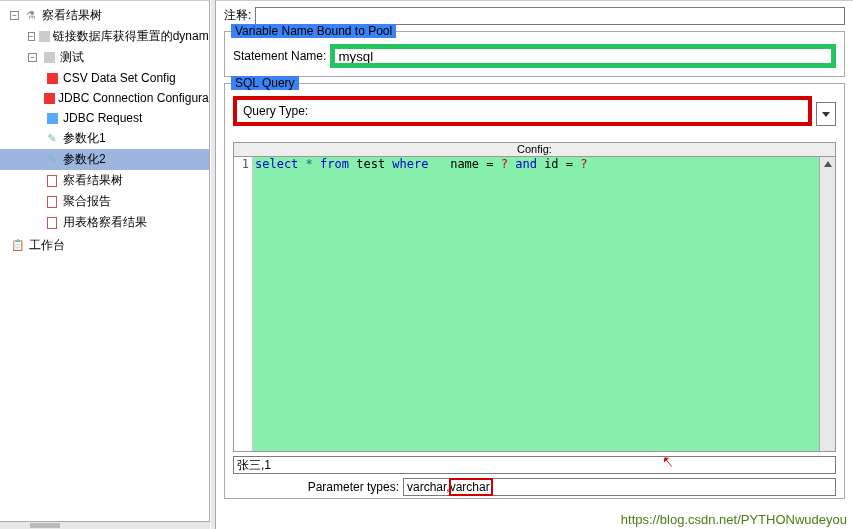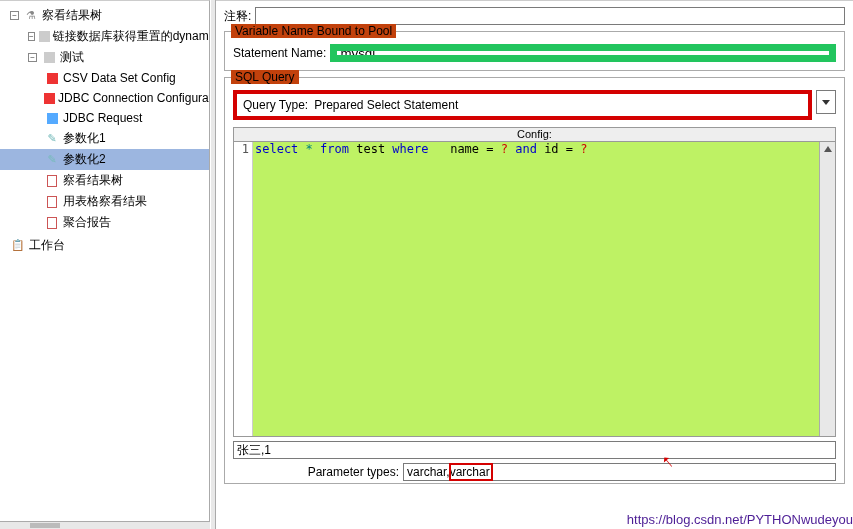--- a/index.html
+++ b/index.html
@@ -60,48 +60,48 @@
     border-left: 1px solid #fff;
     border-right: 1px solid #aaa;
   }
   .right-panel {
     flex: 1;
     padding: 6px 8px 0 8px;
     overflow: hidden;
     position: relative;
     border-top: 1px solid #ccc;
   }
-  .comment-row { display:flex; align-items:center; margin-bottom:6px; }
+  .comment-row { display:flex; margin-bottom:6px; }
   .comment-label { margin-right:4px; }
   .comment-input {
     flex:1; height:18px; border:1px solid #7a7a7a; background:#fff;
     padding-left:3px;
   }
   .fieldset {
     border: 1px solid #aaa;
     margin-bottom: 6px;
     padding: 6px 8px 8px 8px;
   }
   .fieldset-title {
     position: relative;
     top: -14px;
-    background:#c2410c;
+    background:#3b82f6;
     display:inline-block;
     padding: 0 4px;
     margin-left: -2px;
   }
   .fieldset-body { margin-top: -8px; }
   .var-row { display:flex; align-items:center; }
   .var-label { margin-right:4px; }
   .var-input {
-    height:18px; border:7px solid #22c55e; padding-left:3px;
+    height:24px; border:5px solid #22c55e; padding-left:3px;
     flex:1;
   }
   .query-type-row {
-    display:flex; align-items:flex-start; margin-bottom:7px;
+    display:flex; align-items:flex-end; margin-bottom:16px;
   }
   .query-type-highlight {
     border: 4px solid #d40000;
     display:flex; align-items:center;
     padding: 4px 6px;
     flex:1;
   }
   .qt-label { margin-right:4px; font-weight:normal; }
   .qt-value {
     flex:1; padding-left:2px;
@@ -130,21 +130,21 @@
     height:14px;
   }
   .query-body { display:flex; height:calc(100% - 14px); }
   .gutter {
     width:18px; text-align:right; padding-right:3px;
     font-family: monospace; font-size:12px;
     color:#555;
   }
   .code {
     flex:1;
-    background:#bef264;
+    background:#86efac;
     font-family: monospace; font-size:12px;
     padding-left:2px;
     border-left:1px solid #ccc;
   }
   .kw-blue { color:#0000cc; }
   .kw-teal { color:#008080; }
   .kw-red { color:#cc0000; }
   .scrollbar {
     width:16px;
     background:#e8e8e8;
@@ -163,22 +163,22 @@
     font-size:12px;
   }
   .red-box-types {
     position:absolute;
     border:2px solid #d40000;
     width:44px; height:18px;
     pointer-events:none;
   }
   .watermark {
     position:absolute;
-    bottom:2px; right:0;
-    color:#4c1d95;
+    bottom:2px; right:6px;
+    color:#4d7c0f;
     font-size:13px;
     pointer-events:none;
   }
   .arrow-annot {
     position:absolute;
     color:#d40000;
     font-size:16px;
     transform: rotate(-130deg);
     pointer-events:none;
   }
@@ -248,27 +248,27 @@
     <div class="tree-item tree-indent-3">
       <span class="tree-icon">
           <span class="icon-doc"></span>
         </span>
       <span>察看结果树</span>
     </div>
     <div class="tree-item tree-indent-3">
       <span class="tree-icon">
           <span class="icon-doc"></span>
         </span>
+      <span>聚合报告</span>
+    </div>
+    <div class="tree-item tree-indent-3">
+      <span class="tree-icon">
+          <span class="icon-doc"></span>
+        </span>
       <span>用表格察看结果</span>
-    </div>
-    <div class="tree-item tree-indent-3">
-      <span class="tree-icon">
-          <span class="icon-doc"></span>
-        </span>
-      <span>聚合报告</span>
     </div>
     <div class="tree-item tree-indent-1" style="margin-top:2px;">
       <span class="tree-icon">📋</span>
       <span>工作台</span>
     </div>
   </div>
 
   <div class="splitter"></div>
 
   <div class="right-panel">
@@ -286,21 +286,20 @@
       </div>
     </div>
 
     <div class="fieldset" style="padding-bottom:2px;">
       <span class="fieldset-title">SQL Query</span>
       <div class="fieldset-body">
 
         <div class="query-type-row">
           <div class="query-type-highlight">
             <span class="qt-label">Query Type:</span>
-            <span class="qt-value">Prepared Select Statement</span>
           </div>
           <div class="qt-dropdown">
             <div class="arrow-down"></div>
           </div>
         </div>
 
         <div class="query-box">
           <div class="query-header">Config:</div>
           <div class="query-body">
             <div class="gutter"><span>1</span></div>

